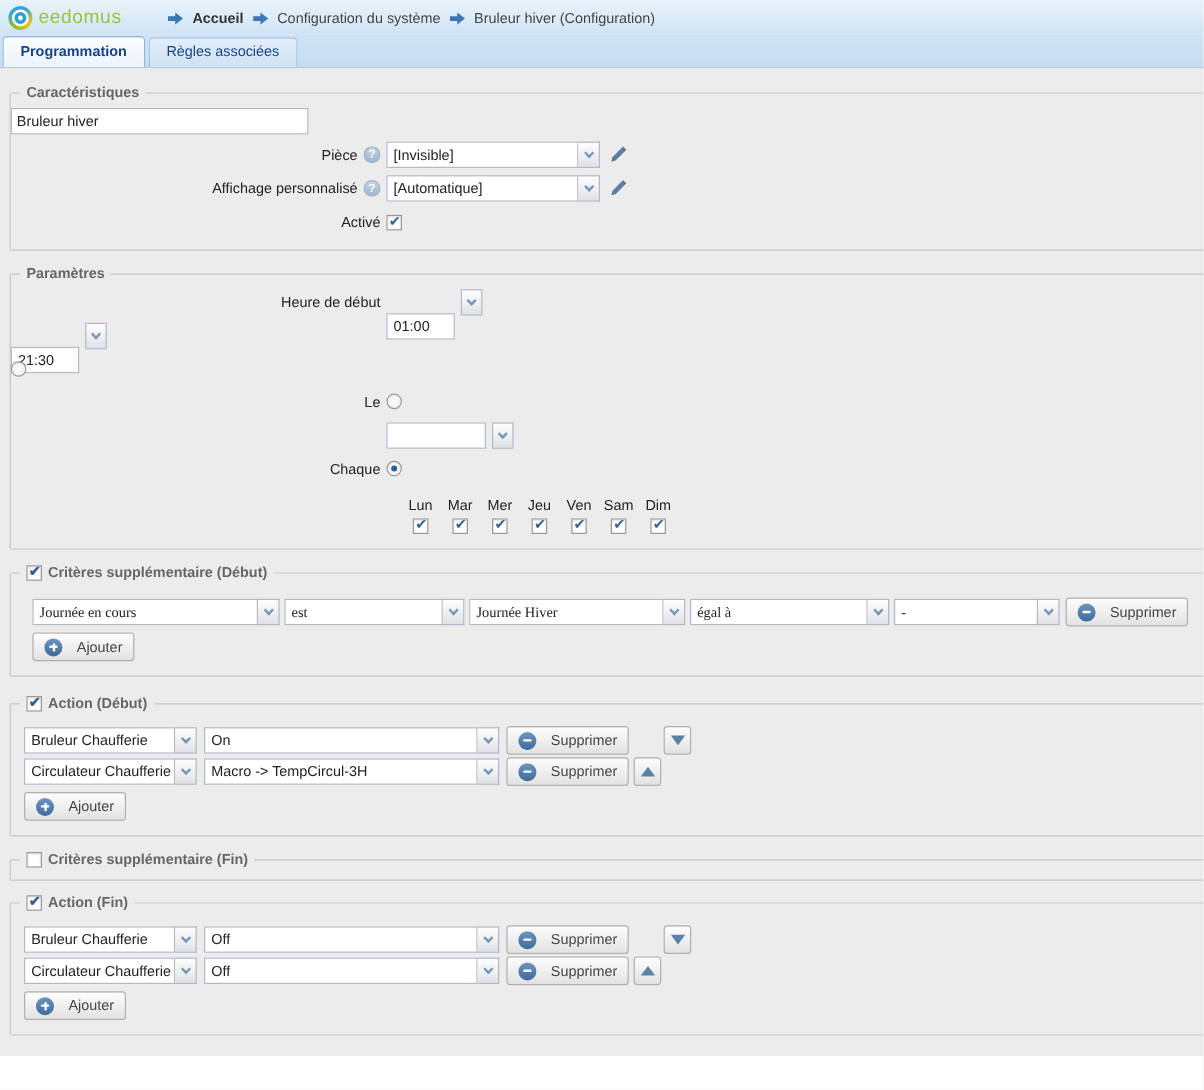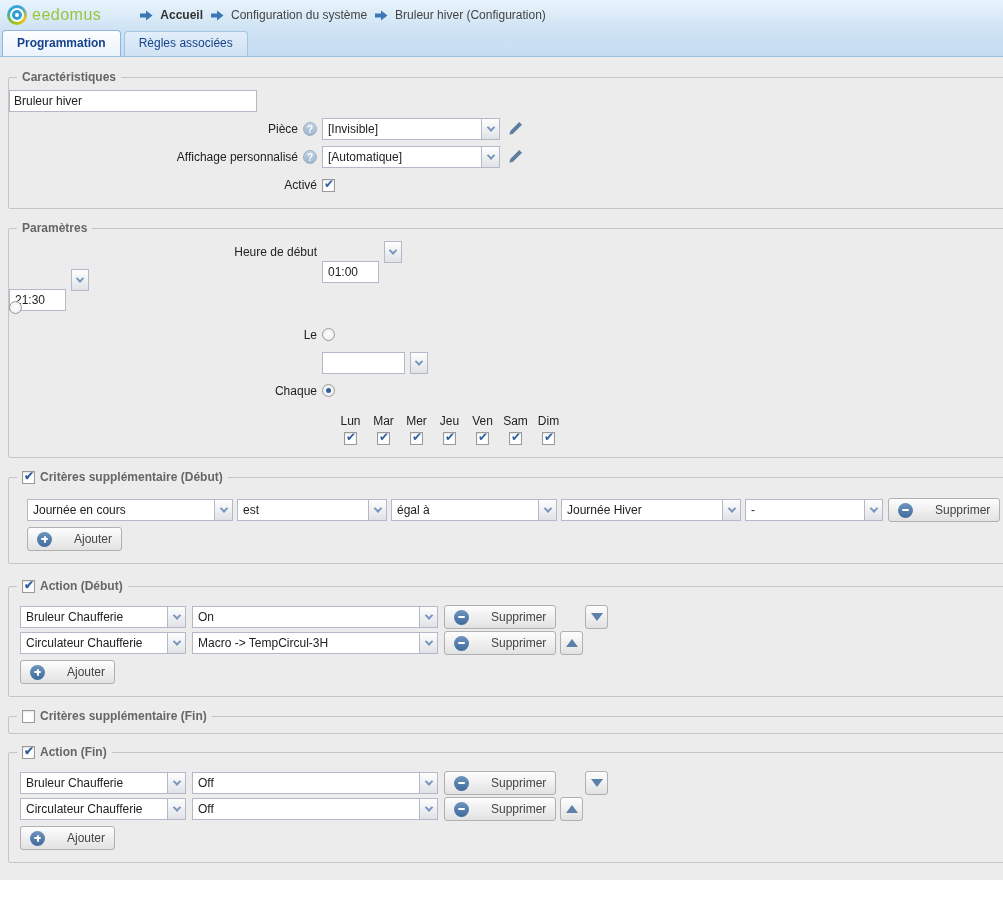--- a/index.html
+++ b/index.html
@@ -162,56 +162,56 @@
   }
   .circle-ic.plus::before {
     content: ""; position: absolute; left: 6.5px; top: 4px;
     width: 2px; height: 7px; background: #fff; border-radius: 1px;
   }
   
   .btn {
     height: 24px;
     border: 1px solid #b0b0b0; border-radius: 3px;
     background: linear-gradient(#fdfdfd, #e2e2e2);
-    display: inline-flex; align-items: center; gap: 22px;
+    display: inline-flex; align-items: center; gap: 12px;
     padding: 0 9px; color: #444; font-size: 12px;
     cursor: pointer; white-space: nowrap;
   }
   .btn-sq {
     width: 23px; height: 24px;
     border: 1px solid #b0b0b0; border-radius: 3px;
     background: linear-gradient(#fdfdfd, #e2e2e2);
     display: inline-flex; align-items: center; justify-content: center;
     cursor: pointer;
   }
   .tri-down { width: 0; height: 0; border-left: 6px solid transparent; border-right: 6px solid transparent; border-top: 8px solid #5b81a8; }
   .tri-up { width: 0; height: 0; border-left: 6px solid transparent; border-right: 6px solid transparent; border-bottom: 8px solid #5b81a8; }
   
   .fs-rows { padding-left: 18px; }
   .fs-rows-action { padding-left: 11px; }
   .crit-row { display: flex; align-items: center; margin: 8px 0 4px 0; }
-  .crit-row .combo { margin-right: 4px; }
+  .crit-row .combo { margin-right: 4px; font-family: Liberation Serif, serif; }
   .act-row { display: flex; align-items: center; margin: 2px 0 0 0; }
   .act-row .combo { margin-right: 6px; }
   .ajouter-wrap { margin-top: 5px; }
   .days { margin-left: 325px; margin-top: 16px; }
   .day-labels, .day-boxes { display: flex; }
   .day-col { width: 33px; display: flex; justify-content: center; font-size: 12px; color: #222; }
   .day-labels .day-col { margin-bottom: 4px; font-weight: bold; font-weight: normal; }
   
   .w-name { width: 248px; }
   .w-room .combo-field { width: 160px; }
   .w-time .combo-field { width: 57px; margin-top: 20px; }
   .w-date .combo-field { width: 83px; }
   .w-c1 .combo-field { width: 188px; }
   .w-c2 .combo-field { width: 132px; }
   .w-c3 .combo-field { width: 148px; }
   .w-c4 .combo-field { width: 162px; }
   .w-c5 .combo-field { width: 120px; }
-  .w-dev .combo-field { width: 148px; }
+  .w-dev .combo-field { width: 126px; }
   .w-act .combo-field { width: 228px; }
   .ml-sup { margin-left: 1px; }
   .ml-down { margin-left: 29px; }
   .ml-up { margin-left: 4px; }
   .fs-collapsed { padding-bottom: 4px; }
 </style>
 </head>
 <body>
 
 <div class="topbar">
@@ -388,28 +388,28 @@
           <div class="combo-trigger">
               <span class="chev"></span>
             </div>
         </div>
         <div class="combo w-c2">
           <div class="combo-field">est</div>
           <div class="combo-trigger">
               <span class="chev"></span>
             </div>
         </div>
+        <div class="combo w-c4">
+          <div class="combo-field">Journée Hiver</div>
+          <div class="combo-trigger">
+              <span class="chev"></span>
+            </div>
+        </div>
         <div class="combo w-c3">
           <div class="combo-field">égal à</div>
-          <div class="combo-trigger">
-              <span class="chev"></span>
-            </div>
-        </div>
-        <div class="combo w-c4">
-          <div class="combo-field">Journée Hiver</div>
           <div class="combo-trigger">
               <span class="chev"></span>
             </div>
         </div>
         <div class="combo w-c5">
           <div class="combo-field">-</div>
           <div class="combo-trigger">
               <span class="chev"></span>
             </div>
         </div>

